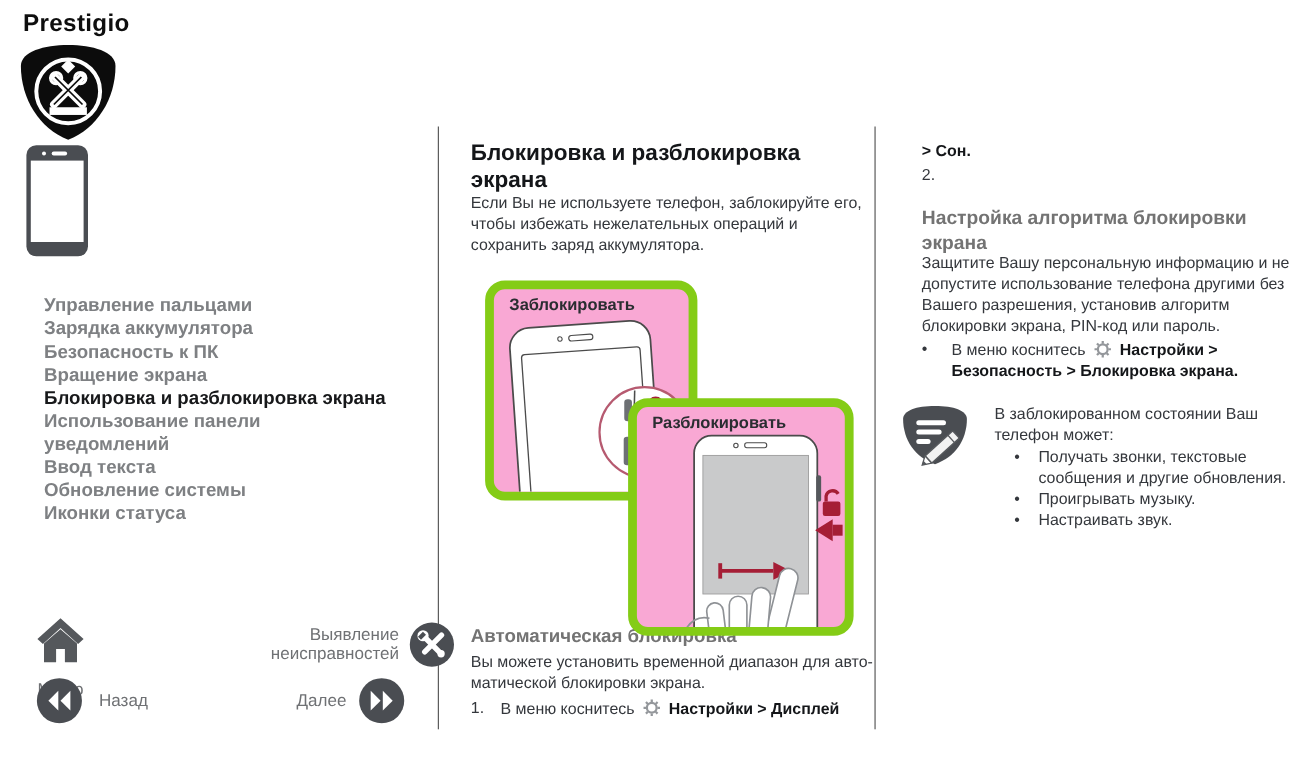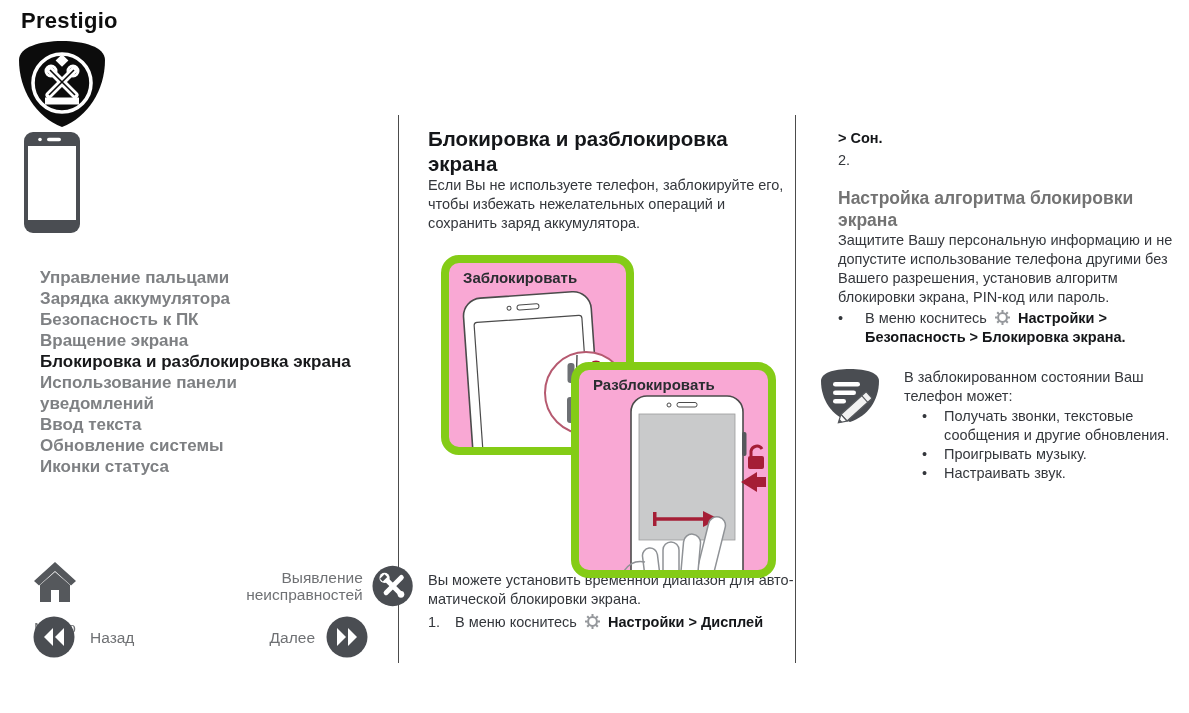--- a/index.html
+++ b/index.html
@@ -204,20 +204,21 @@
         <rect x="124" y="146" width="17" height="62" rx="8.5" transform="rotate(14 132 177)"></rect>
         <rect x="103" y="164" width="17" height="52" rx="8.5" transform="rotate(5 111 190)"></rect>
         <rect x="84" y="172" width="16" height="46" rx="8"></rect>
         <rect x="65" y="178" width="15" height="40" rx="7.5" transform="rotate(-7 72 198)"></rect>
         <path d="M40,212 Q48,188 66,192" fill="none"></path>
       </g>
     </svg>
   </div>
 
   <section class="autolock">
+    <h2 class="sub">Автоматическая блокировка</h2>
     <p>Вы можете установить временной диапазон для авто-матической блокировки экрана.</p>
     <div class="step">
       <span class="num">1.</span>
       <span>
         <span>В меню коснитесь</span>
         <svg class="gear" width="17" height="17" viewBox="0 0 20 20">
           <g stroke="#94979b" fill="none" stroke-width="2.4">
             <circle cx="10" cy="10" r="5.2"></circle>
             <line x1="10" y1="1.2" x2="10" y2="4"></line>
               <line x1="10" y1="16" x2="10" y2="18.8"></line>

